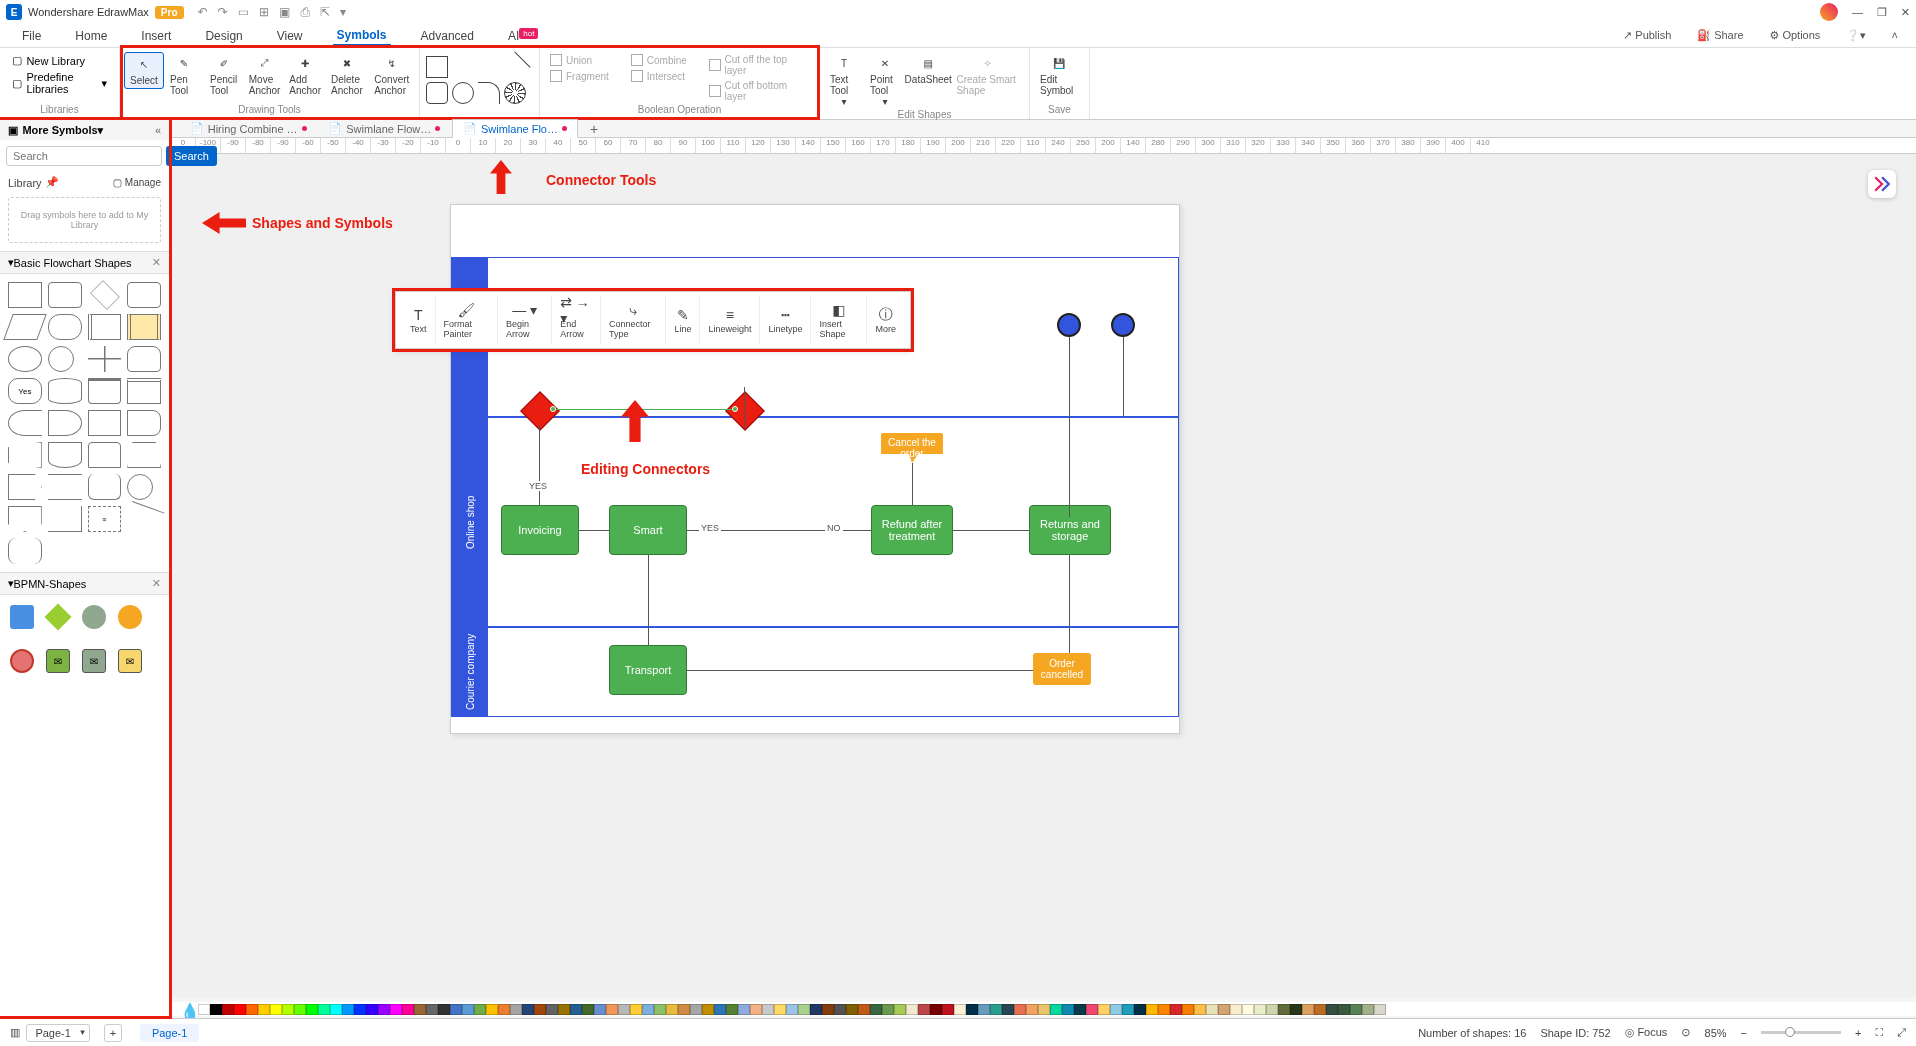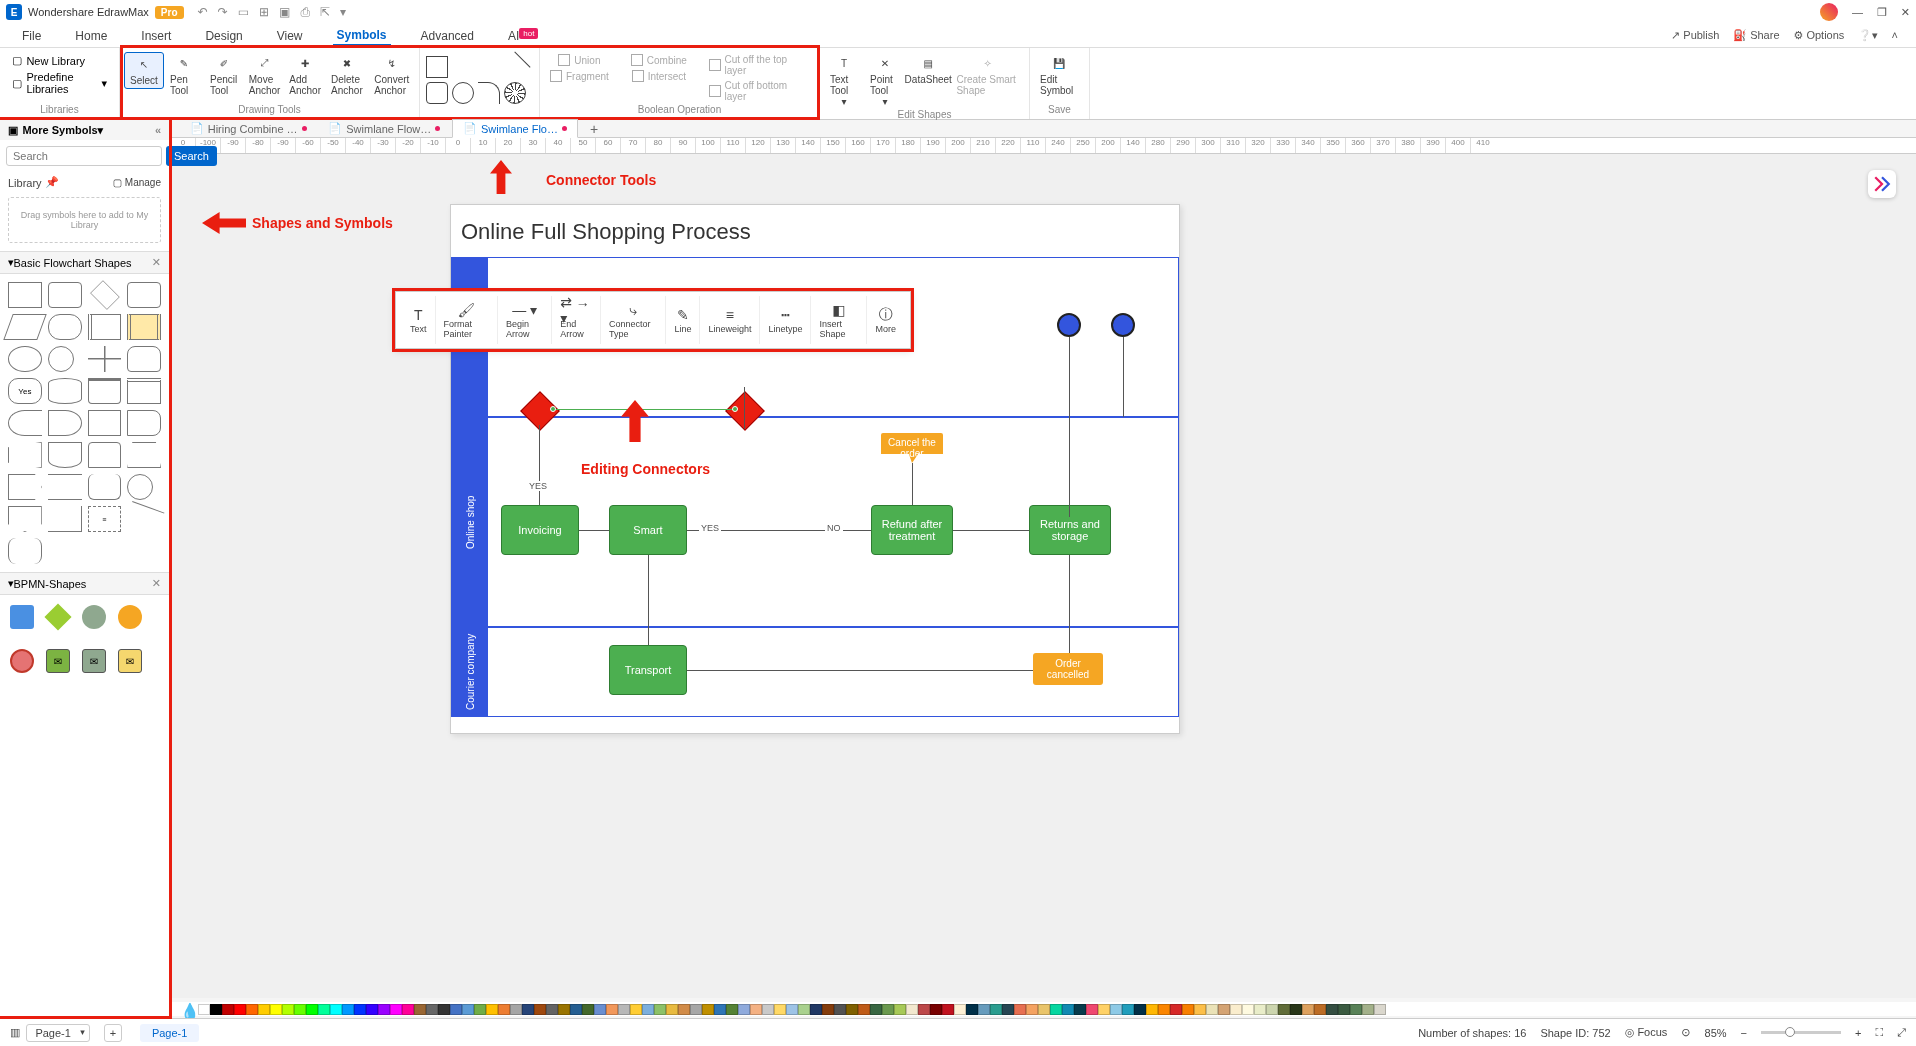--- a/index.html
+++ b/index.html
@@ -13,34 +13,34 @@
 .titlebar .qat span { color: #888; cursor: pointer; font-size: 12px; }
 .titlebar .winctrl { margin-left: auto; display: flex; gap: 14px; align-items: center; }
 .titlebar .avatar { width: 18px; height: 18px; border-radius: 50%; background: linear-gradient(45deg,#f5a623,#e91e63); }
 .titlebar .winctrl span { color: #555; cursor: pointer; font-size: 11px; }
 
 
 .menubar { height: 24px; background: #fff; display: flex; align-items: center; padding: 0 18px; gap: 26px; font-size: 12px; color: #444; border-bottom: 1px solid #ddd; }
 .menubar .item { cursor: pointer; padding: 2px 4px; }
 .menubar .item.active { color: #0066cc; font-weight: bold; border-bottom: 2px solid #0066cc; }
 .menubar .hot { background: #e91e63; color: #fff; font-size: 8px; padding: 1px 4px; border-radius: 2px; position: relative; top: -4px; }
-.menubar .right { margin-left: auto; display: flex; gap: 14px; font-size: 11px; color: #555; }
+.menubar .right { margin-left: auto; display: flex; gap: 26px; font-size: 11px; color: #555; }
 .menubar .right span { cursor: pointer; }
 
 
 .ribbon { height: 72px; background: #fff; display: flex; border-bottom: 1px solid #ccc; position: relative; }
 .ribbon .group { display: flex; flex-direction: column; justify-content: space-between; padding: 4px 0 2px; border-right: 1px solid #e5e5e5; }
 .ribbon .group-items { display: flex; align-items: flex-start; padding: 0 4px; }
 .ribbon .group-label { font-size: 10px; color: #888; text-align: center; padding-bottom: 2px; }
 .ribbon .tool { display: flex; flex-direction: column; align-items: center; justify-content: flex-start; padding: 2px 6px; cursor: pointer; font-size: 10px; color: #444; min-width: 40px; }
 .ribbon .tool.sel { background: #e8f0fe; border: 1px solid #0066cc; border-radius: 3px; }
 .ribbon .tool .ico { width: 18px; height: 18px; margin-bottom: 2px; display: flex; align-items: center; justify-content: center; }
 .ribbon .shape-grid { display: grid; grid-template-columns: repeat(4, 22px); grid-template-rows: repeat(2, 22px); gap: 4px; padding: 4px 6px; }
 .ribbon .shape-grid span { border: 1.5px solid #444; display: block; }
-.ribbon .bool-col { display: flex; flex-direction: column; gap: 4px; padding: 2px 6px; align-items: center; }
+.ribbon .bool-col { display: flex; flex-direction: column; gap: 4px; padding: 2px 6px; }
 .ribbon .bool-item { display: flex; align-items: center; gap: 4px; font-size: 10px; color: #aaa; cursor: pointer; }
 .ribbon .bool-item .bi-ico { width: 12px; height: 12px; border: 1px solid #aaa; }
 .ribbon .redbox { position: absolute; border: 3px solid #e91e10; pointer-events: none; }
 
 
 .left-sidebar { position: absolute; left: 0; top: 120px; width: 170px; bottom: 30px; background: #fff; border-right: 1px solid #ccc; z-index: 5; }
 .left-sidebar .hdr { height: 20px; display: flex; align-items: center; padding: 0 8px; font-size: 11px; font-weight: bold; background: #f5f5f5; }
 .left-sidebar .collapse-ico { margin-left: auto; color: #888; }
 .left-sidebar .search-row { display: flex; padding: 6px; gap: 4px; }
 .left-sidebar .search-row input { flex: 1; border: 1px solid #ccc; border-radius: 3px; padding: 3px 6px; font-size: 11px; }
@@ -423,21 +423,20 @@
     <div class="arrow-up"></div>
   </div>
   <div class="ann" style="left:376px;top:18px">Connector Tools</div>
 
   <div class="ann" style="left:32px;top:58px">
     <div class="arrow-left"></div>
     <span>Shapes and Symbols</span>
   </div>
 
   <div class="page">
-    <div class="title">Online Full Shopping Process</div>
 
     <div class="swim" style="top:52px;height:160px">
       <div class="lane-hdr"></div>
     </div>
 
     <div class="swim" style="top:212px;height:210px">
       <div class="lane-hdr">Online shop</div>
     </div>
 
     <div class="swim" style="top:422px;height:90px">
@@ -479,21 +478,21 @@
     <div class="conn-line" style="left:502px;top:325px;width:76px;height:1px"></div>
 
     <div class="bluecircle" style="left:606px;top:108px"></div>
     <div class="bluecircle" style="left:660px;top:108px"></div>
     <div class="conn-line" style="left:618px;top:132px;width:1px;height:180px"></div>
     <div class="conn-line" style="left:672px;top:132px;width:1px;height:80px"></div>
 
     <div class="greenbox" style="left:158px;top:440px;width:78px;height:50px">Transport</div>
     <div class="conn-line" style="left:197px;top:350px;width:1px;height:90px"></div>
     <div class="conn-line" style="left:236px;top:465px;width:380px;height:1px"></div>
-    <div class="orangebox" style="left:582px;top:448px;width:70px;height:32px;border-radius:3px">Order cancelled</div>
+    <div class="orangebox" style="left:582px;top:448px;width:58px;height:32px;border-radius:3px">Order cancelled</div>
     <div class="conn-line" style="left:618px;top:350px;width:1px;height:98px"></div>
   </div>
 
   <div class="float-tb">
     <div class="ft">
         <div class="ico">T</div>
         <span>Text</span>
       </div>
     <div class="ft">
         <div class="ico">🖌</div>

